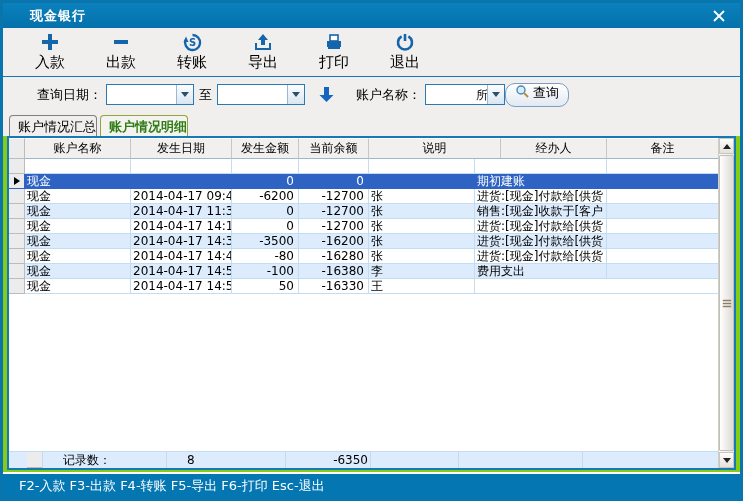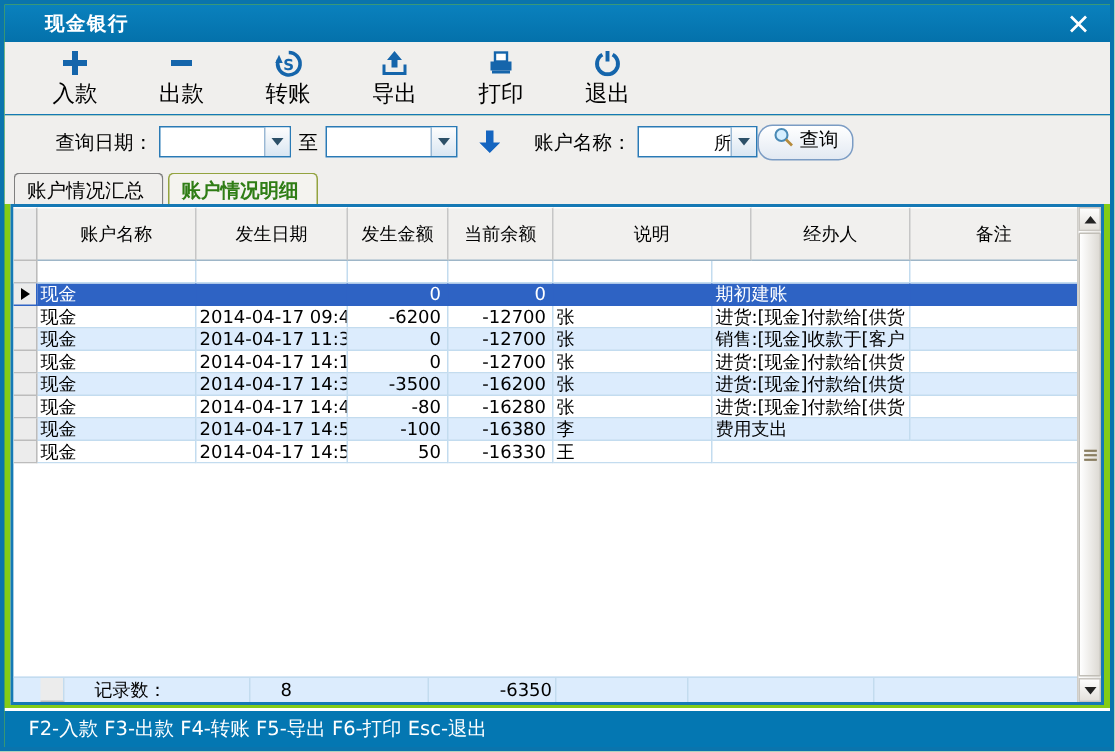--- a/index.html
+++ b/index.html
@@ -23,26 +23,26 @@
   .combo{height:21px;background:#fff;border:1px solid #2a7ab5;display:flex;align-items:stretch;}
   .combo-val{flex:1;font-size:12px;padding:2px 3px 0 3px;overflow:hidden;white-space:nowrap;}
   .combo-btn{width:17px;background:linear-gradient(#fdfdfd,#d9e6f2);border-left:1px solid #9ab8d4;display:flex;align-items:center;justify-content:center;}
   .combo-arrow{width:0;height:0;border-left:4px solid transparent;border-right:4px solid transparent;border-top:5px solid #2c5068;}
   .w-date{width:88px;}
   .w-acct{width:80px;padding-left:47px;}
   .bigdown{margin:0 12px 0 14px;display:flex;align-items:center;}
   .searchbtn{margin-left:0;width:64px;height:24px;border:1px solid #7b9cc4;border-radius:10px;background:linear-gradient(#ffffff,#e2e9f2);display:flex;justify-content:center;gap:4px;font-size:13px;cursor:pointer;}
   
   .tabs{height:24px;display:flex;align-items:flex-end;padding-left:6px;flex-shrink:0;background:#f0efed;}
-  .tab{height:21px;padding:2px 12px 0 8px;font-size:13px;border:1px solid #7f7f7f;border-bottom:none;border-radius:4px 4px 0 0;margin-right:3px;background:#f0efed;color:#000;cursor:pointer;margin-top:32px;}
+  .tab{height:21px;padding:2px 0 0 8px;font-size:13px;border:1px solid #7f7f7f;border-bottom:none;border-radius:4px 4px 0 0;margin-right:3px;background:#f0efed;color:#000;cursor:pointer;margin-top:32px;}
   .tab.active{border-color:#93a33f;color:#2f7d15;font-weight:bold;background:#f4f3ef;}
   
   .table-area{flex:1;margin:0 4px;border:2px solid #1579b5;background:#fff;display:flex;overflow:hidden;}
   .grid{flex:1;display:flex;flex-direction:column;overflow:hidden;}
-  .g-header{height:36px;display:flex;flex-shrink:0;background:#f1f0ee;}
+  .g-header{height:21px;display:flex;flex-shrink:0;background:#f1f0ee;}
   .h-cell{border-right:1px solid #c6c6c6;border-bottom:1px solid #9eb6c8;border-top:1px solid #fff;display:flex;align-items:center;justify-content:center;font-size:12px;color:#000;overflow:hidden;white-space:nowrap;}
   .t-row{height:15px;display:flex;flex-shrink:0;background:#fff;cursor:default;}
   .t-row.alt{background:#dcecfd;}
   .t-row.sel{background:#2e63c4;color:#fff;}
   .t-cell{border-right:1px solid #c3dcef;border-bottom:1px solid #c3dcef;font-size:12px;padding:0 2px;overflow:hidden;white-space:nowrap;display:flex;align-items:center;}
   .t-row.sel .t-cell{border-color:#2e63c4;}
   .num{justify-content:flex-end;padding-right:4px;}
   .c-gutter{width:16px;flex-shrink:0;background:#ececec;border-right:1px solid #bcbcbc;border-bottom:1px solid #bcbcbc;display:flex;align-items:center;justify-content:center;}
   .t-row.sel .c-gutter{background:#ececec;}
   .c-account{width:106px;flex-shrink:0;}

